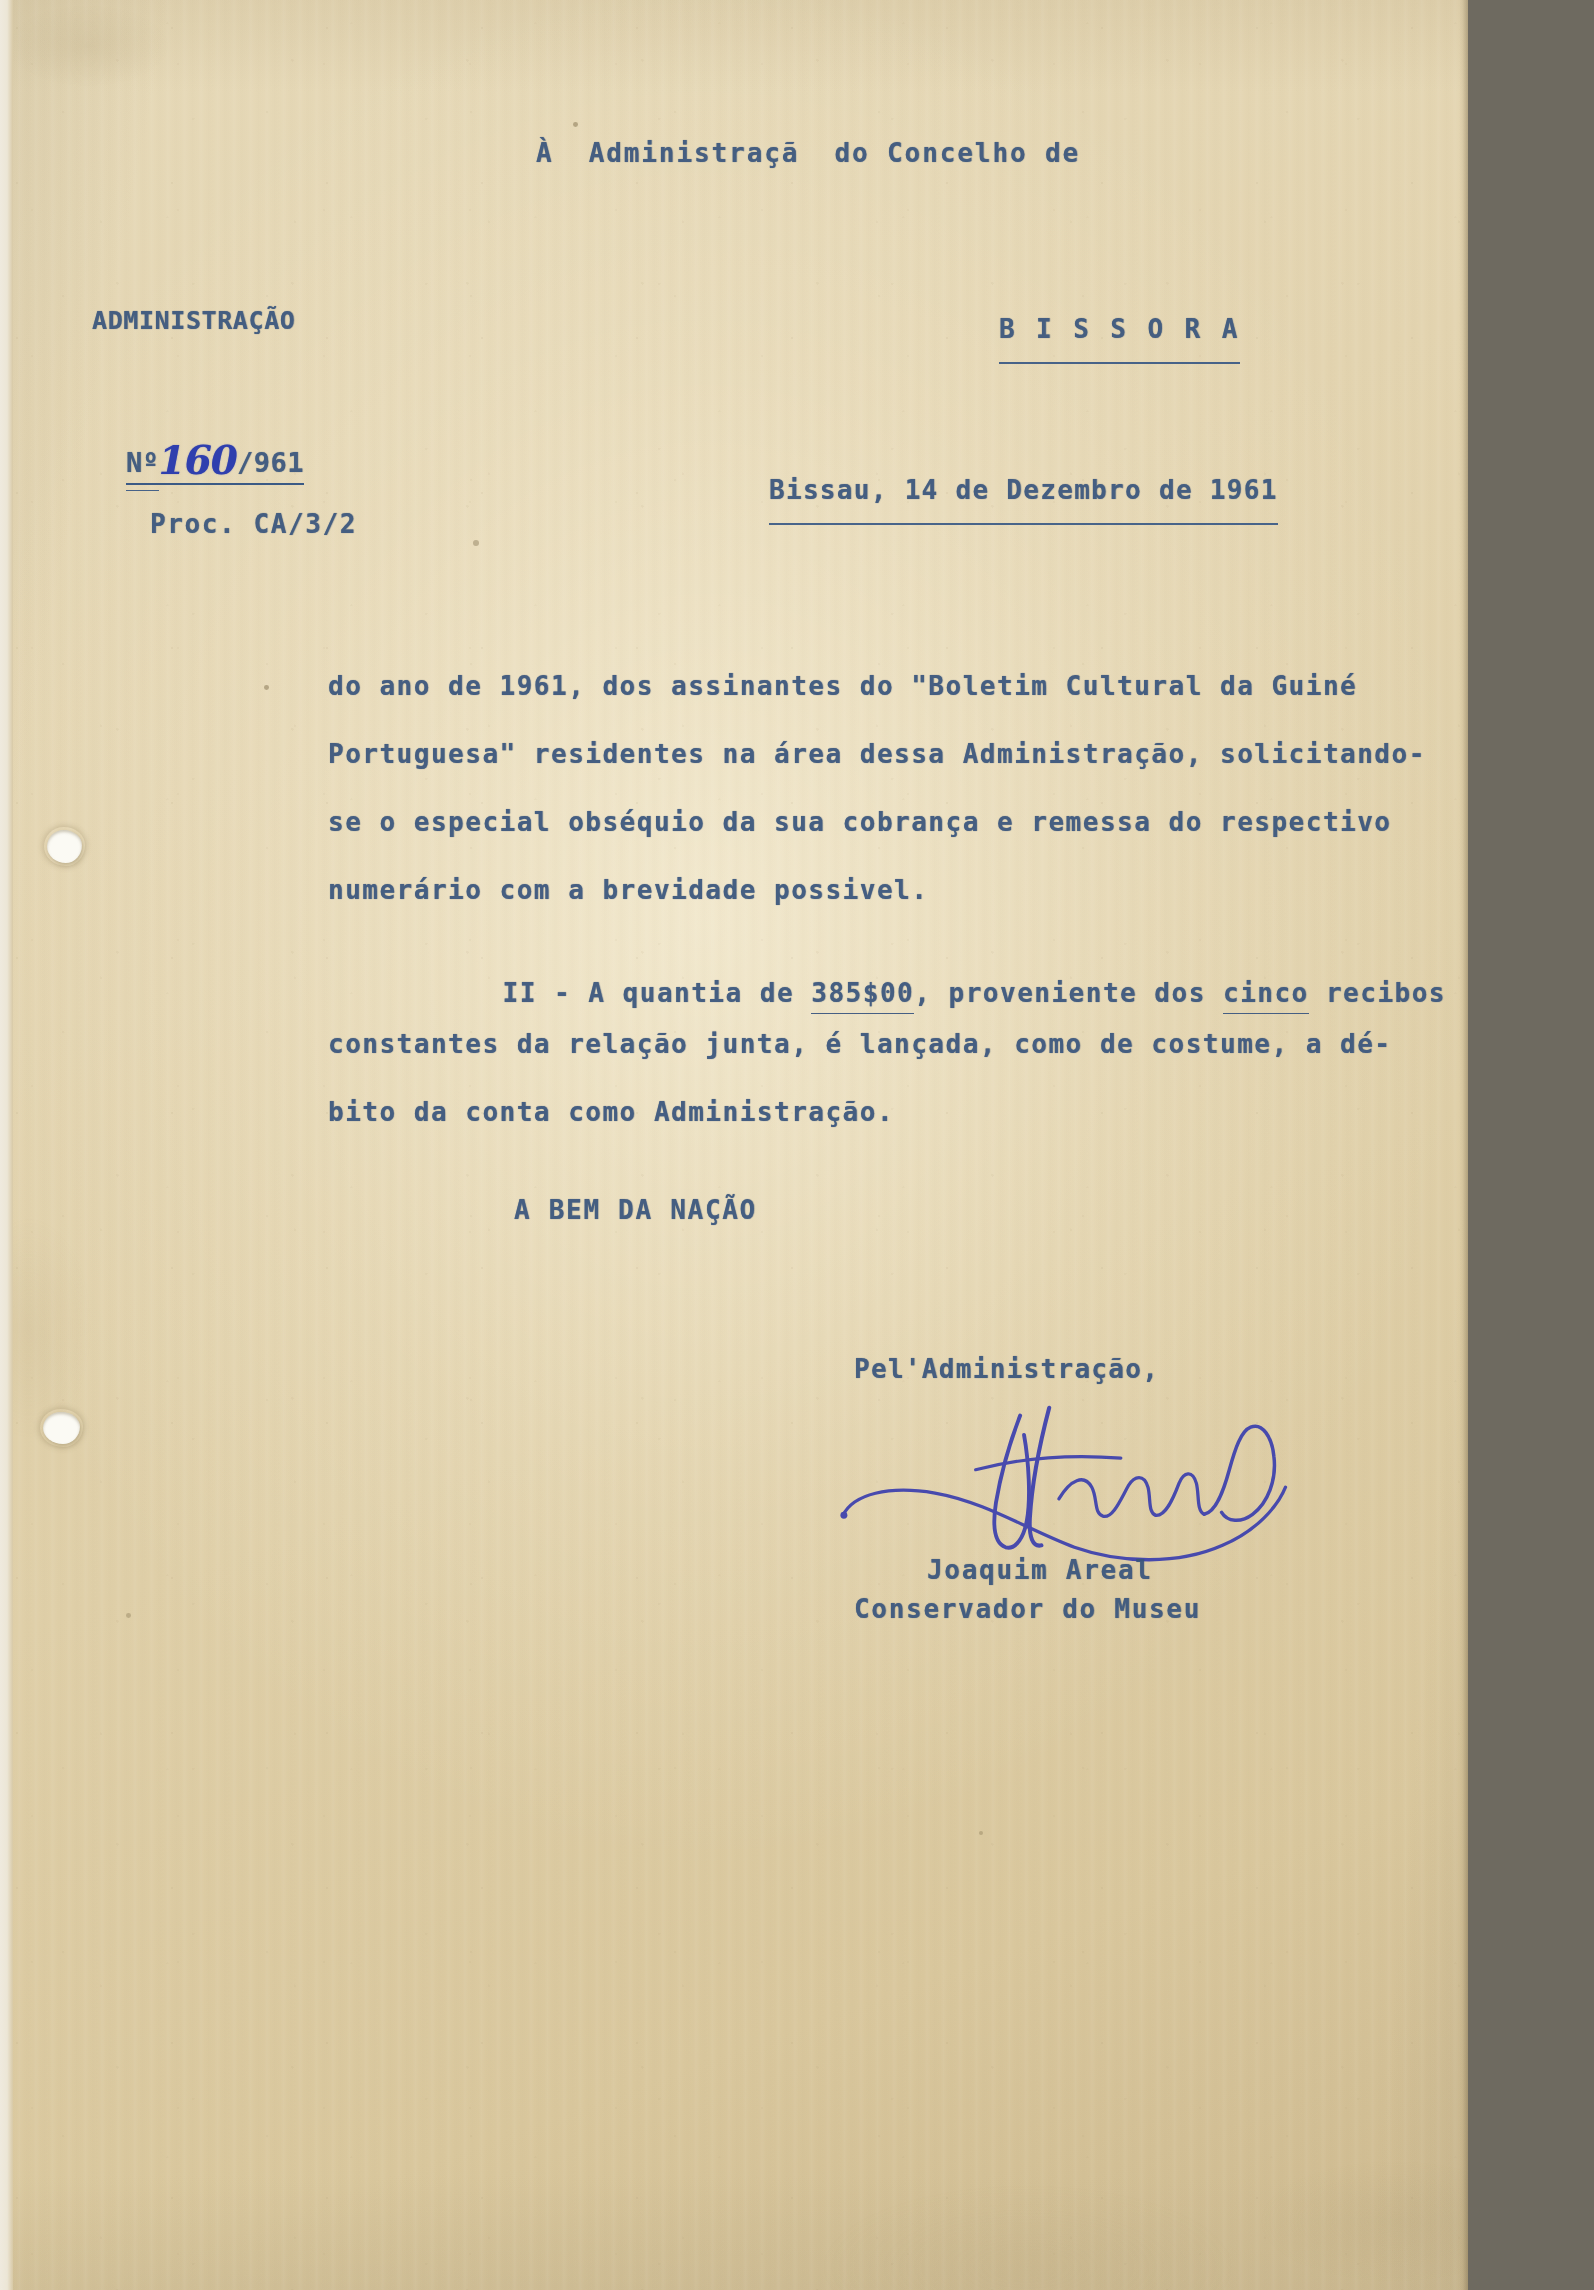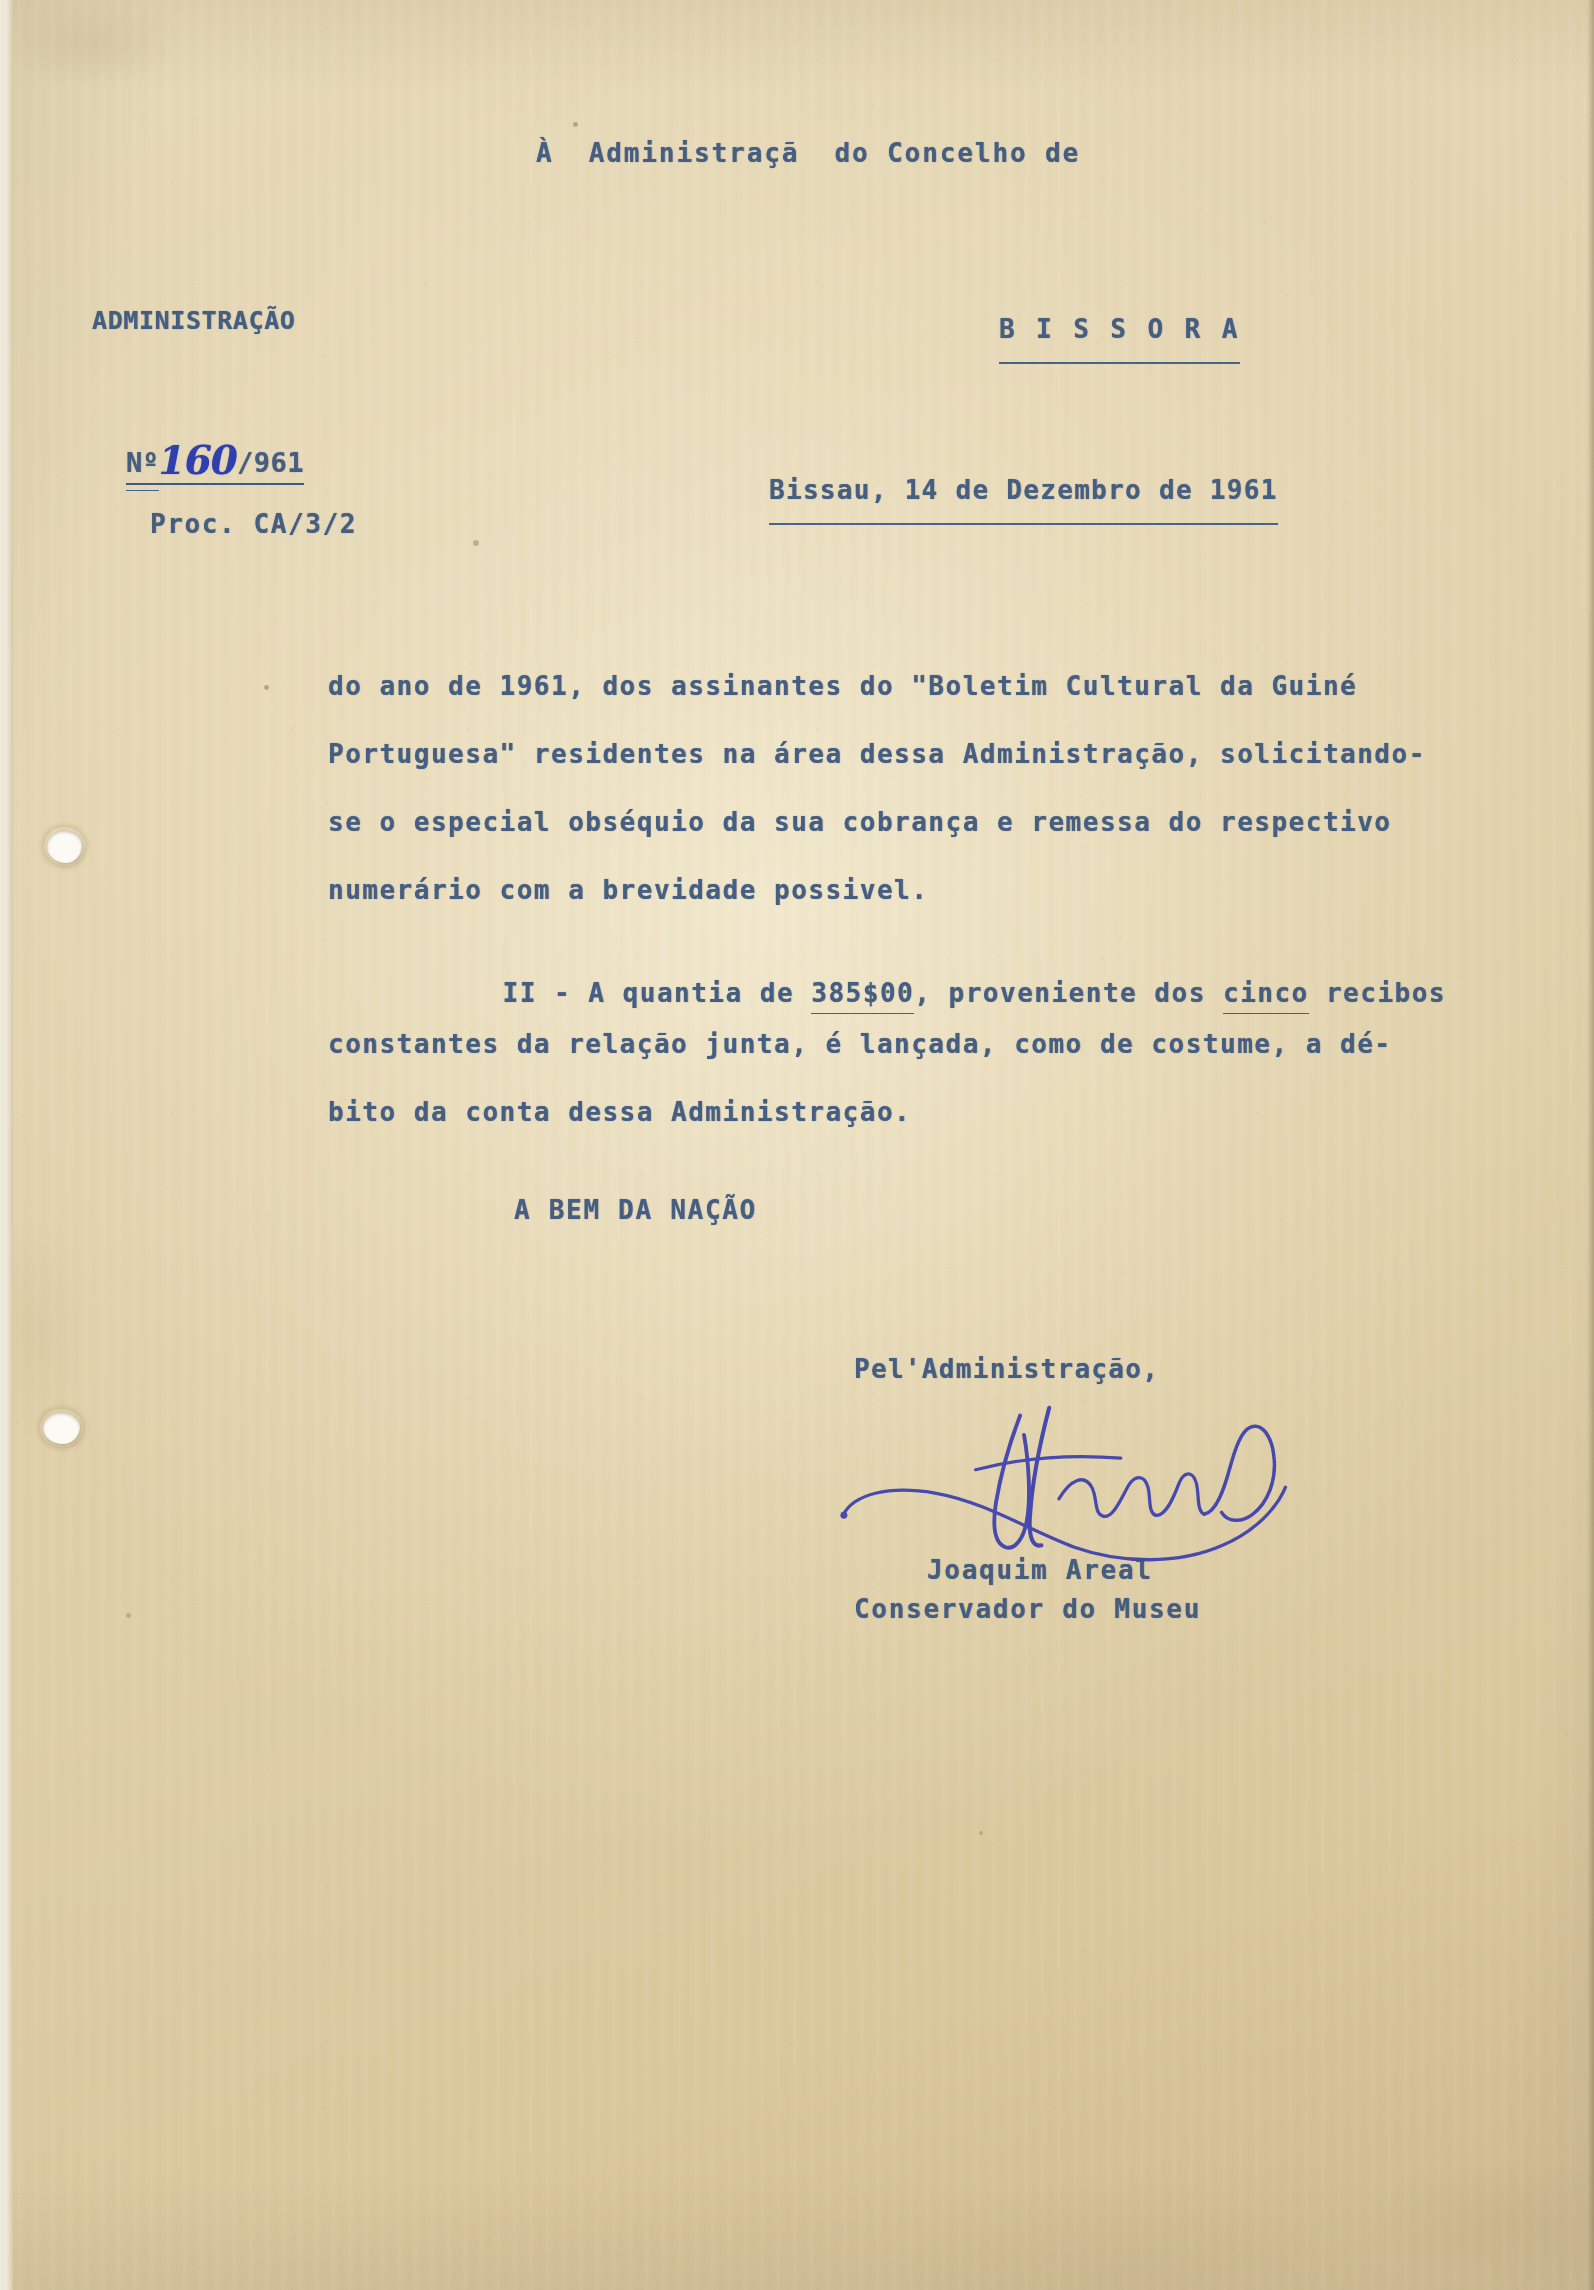--- a/index.html
+++ b/index.html
@@ -3,21 +3,21 @@
 <meta charset="utf-8">
 <style>
   html, body {
     margin: 0;
     padding: 0;
     background: #6e6a60;
   }
 
   #page {
     position: relative;
-    width: 1594px;
+    width: 1468px;
     height: 2290px;
     overflow: hidden;
     background: #fef9c3;
     font-family: "DejaVu Sans Mono", "Liberation Mono", monospace;
   }
 
   
   .scan-bg {
     position: absolute;
     inset: 0;
@@ -189,21 +189,21 @@
   <div class="tw" style="left:328px; top:807px; font-size:26px; letter-spacing:1.5px;">se o especial obséquio da sua cobrança e remessa do respectivo</div>
 
   <div class="tw" style="left:328px; top:875px; font-size:26px; letter-spacing:1.5px;">numerário com a brevidade possivel.</div>
 
   <div style="position:absolute; left:464px; top:959px; white-space:pre;">
     <span class="tw" style="position:relative; font-size:26px; letter-spacing:1.5px;">II - A quantia de </span><span class="tw u" style="position:relative; font-size:26px; letter-spacing:1.5px;">385$00</span><span class="tw" style="position:relative; font-size:26px; letter-spacing:1.5px;">, proveniente dos </span><span class="tw u" style="position:relative; font-size:26px; letter-spacing:1.5px;">cinco</span><span class="tw" style="position:relative; font-size:26px; letter-spacing:1.5px;"> recibos</span>
   </div>
 
   <div class="tw" style="left:328px; top:1029px; font-size:26px; letter-spacing:1.5px;">constantes da relação junta, é lançada, como de costume, a dé-</div>
 
-  <div class="tw" style="left:328px; top:1097px; font-size:26px; letter-spacing:1.5px;">bito da conta dessa Administração.</div>
+  <div class="tw" style="left:328px; top:1097px; font-size:26px; letter-spacing:1.5px;">bito da conta como Administração.</div>
 
   <div class="tw" style="left:514px; top:1195px; font-size:26px; letter-spacing:1.7px;">A BEM DA NAÇÃO</div>
 
   <div class="tw" style="left:854px; top:1354px; font-size:26px; letter-spacing:1.3px;">Pel'Administração,</div>
 
   <svg class="sig" viewBox="0 0 560 190" width="543" height="184" style="left:830px; top:1402px;">
     <g fill="none" stroke="#3b3fae" stroke-linecap="round" stroke-linejoin="round" opacity="0.92">
 
       <path d="M13 117 C 24 95, 60 86, 108 94 C 160 103, 206 133, 252 150 C 300 167, 360 168, 405 148 C 440 133, 462 108, 470 88" stroke-width="3.4"></path>
 

